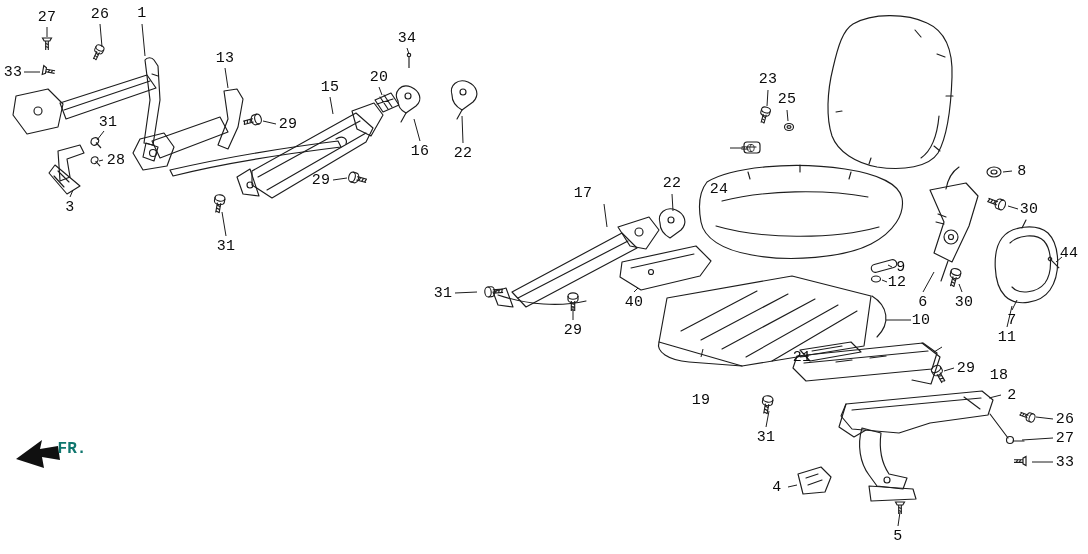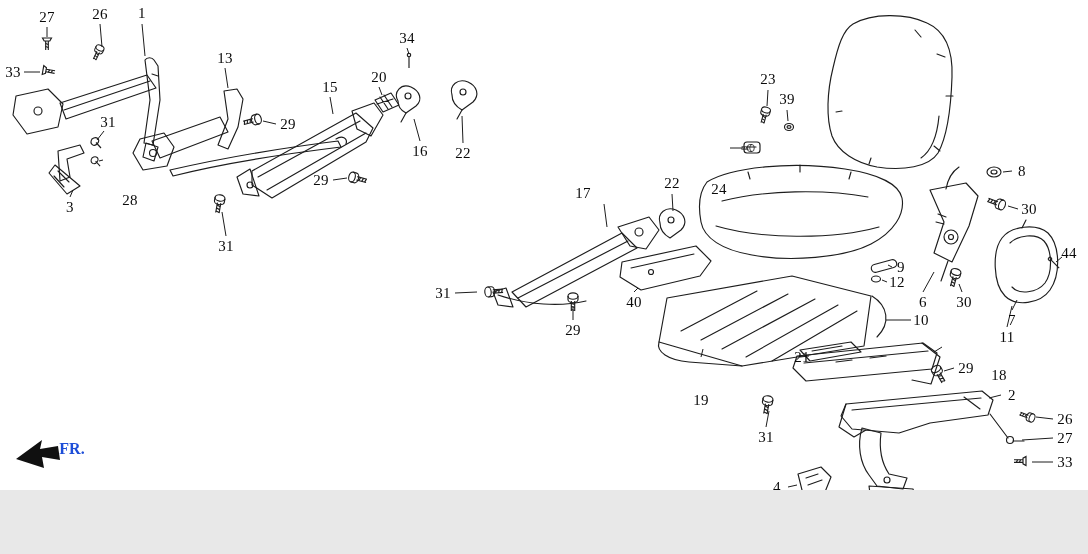--- a/index.html
+++ b/index.html
@@ -1,34 +1,34 @@
 <!DOCTYPE html>
 <html><head>
 <meta charset="utf-8">
 <style>
   html,body { margin:0; padding:0; background:#e8e8e8; }
   .stage {
-    position:relative; width:1088px; height:490px; background:#ffffff;
-    overflow:hidden; font-family:Liberation Serif, serif;
+    position:relative; width:1088px; height:554px; background:#ffffff;
+    overflow:hidden; font-family:Liberation Mono, monospace;
   }
   svg.diagram { position:absolute; left:0; top:0; }
   .ink path, .ink circle, .ink ellipse, .ink rect, .ink line {
     fill:none; stroke:#1d1d1d; stroke-width:1.15;
     stroke-linecap:round; stroke-linejoin:round;
   }
   .ink use { fill:none; stroke:#1d1d1d; stroke-width:1.15; }
   .leaders line { stroke:#1d1d1d; stroke-width:1; }
   .solid { fill:#101010; stroke:none; }
   .part-label {
     position:absolute; transform:translate(-50%,-50%);
     font-size:15px; color:#0a0a0a; letter-spacing:0.3px; white-space:nowrap;
   }
   .fr-label {
     position:absolute; transform:translate(-50%,-50%);
-    font-weight:bold; font-size:16px; color:#1d4ed8;
+    font-weight:bold; font-size:16px; color:#0f766e;
   }
 </style>
 </head>
 <body>
 
 <div class="stage">
 
   <svg class="diagram" width="1088" height="554" viewBox="0 0 1088 554" xmlns="http://www.w3.org/2000/svg">
     <defs>
       <g id="g-bolt">
@@ -286,28 +286,28 @@
       <span class="part-label" style="left: 47px; top: 17px;">27</span>
       <span class="part-label" style="left: 100px; top: 14px;">26</span>
       <span class="part-label" style="left: 142px; top: 13px;">1</span>
       <span class="part-label" style="left: 13px; top: 72px;">33</span>
       <span class="part-label" style="left: 225px; top: 58px;">13</span>
       <span class="part-label" style="left: 407px; top: 38px;">34</span>
       <span class="part-label" style="left: 108px; top: 122px;">31</span>
       <span class="part-label" style="left: 330px; top: 87px;">15</span>
       <span class="part-label" style="left: 379px; top: 77px;">20</span>
       <span class="part-label" style="left: 288px; top: 124px;">29</span>
-      <span class="part-label" style="left: 130px; top: 160px; margin-top: 40px;">28</span>
+      <span class="part-label" style="left: 116px; top: 160px;">28</span>
       <span class="part-label" style="left: 420px; top: 151px;">16</span>
       <span class="part-label" style="left: 463px; top: 153px;">22</span>
       <span class="part-label" style="left: 70px; top: 207px;">3</span>
       <span class="part-label" style="left: 321px; top: 180px;">29</span>
       <span class="part-label" style="left: 226px; top: 246px;">31</span>
       <span class="part-label" style="left: 768px; top: 79px;">23</span>
-      <span class="part-label" style="left: 787px; top: 99px;">39</span>
+      <span class="part-label" style="left: 787px; top: 99px;">25</span>
       <span class="part-label" style="left: 719px; top: 148px; margin-top: 41px;">24</span>
       <span class="part-label" style="left: 1022px; top: 171px;">8</span>
       <span class="part-label" style="left: 1029px; top: 209px;">30</span>
       <span class="part-label" style="left: 1069px; top: 253px;">44</span>
       <span class="part-label" style="left: 583px; top: 193px;">17</span>
       <span class="part-label" style="left: 672px; top: 183px;">22</span>
       <span class="part-label" style="left: 901px; top: 267px;">9</span>
       <span class="part-label" style="left: 897px; top: 282px;">12</span>
       <span class="part-label" style="left: 923px; top: 302px;">6</span>
       <span class="part-label" style="left: 964px; top: 302px;">30</span>

